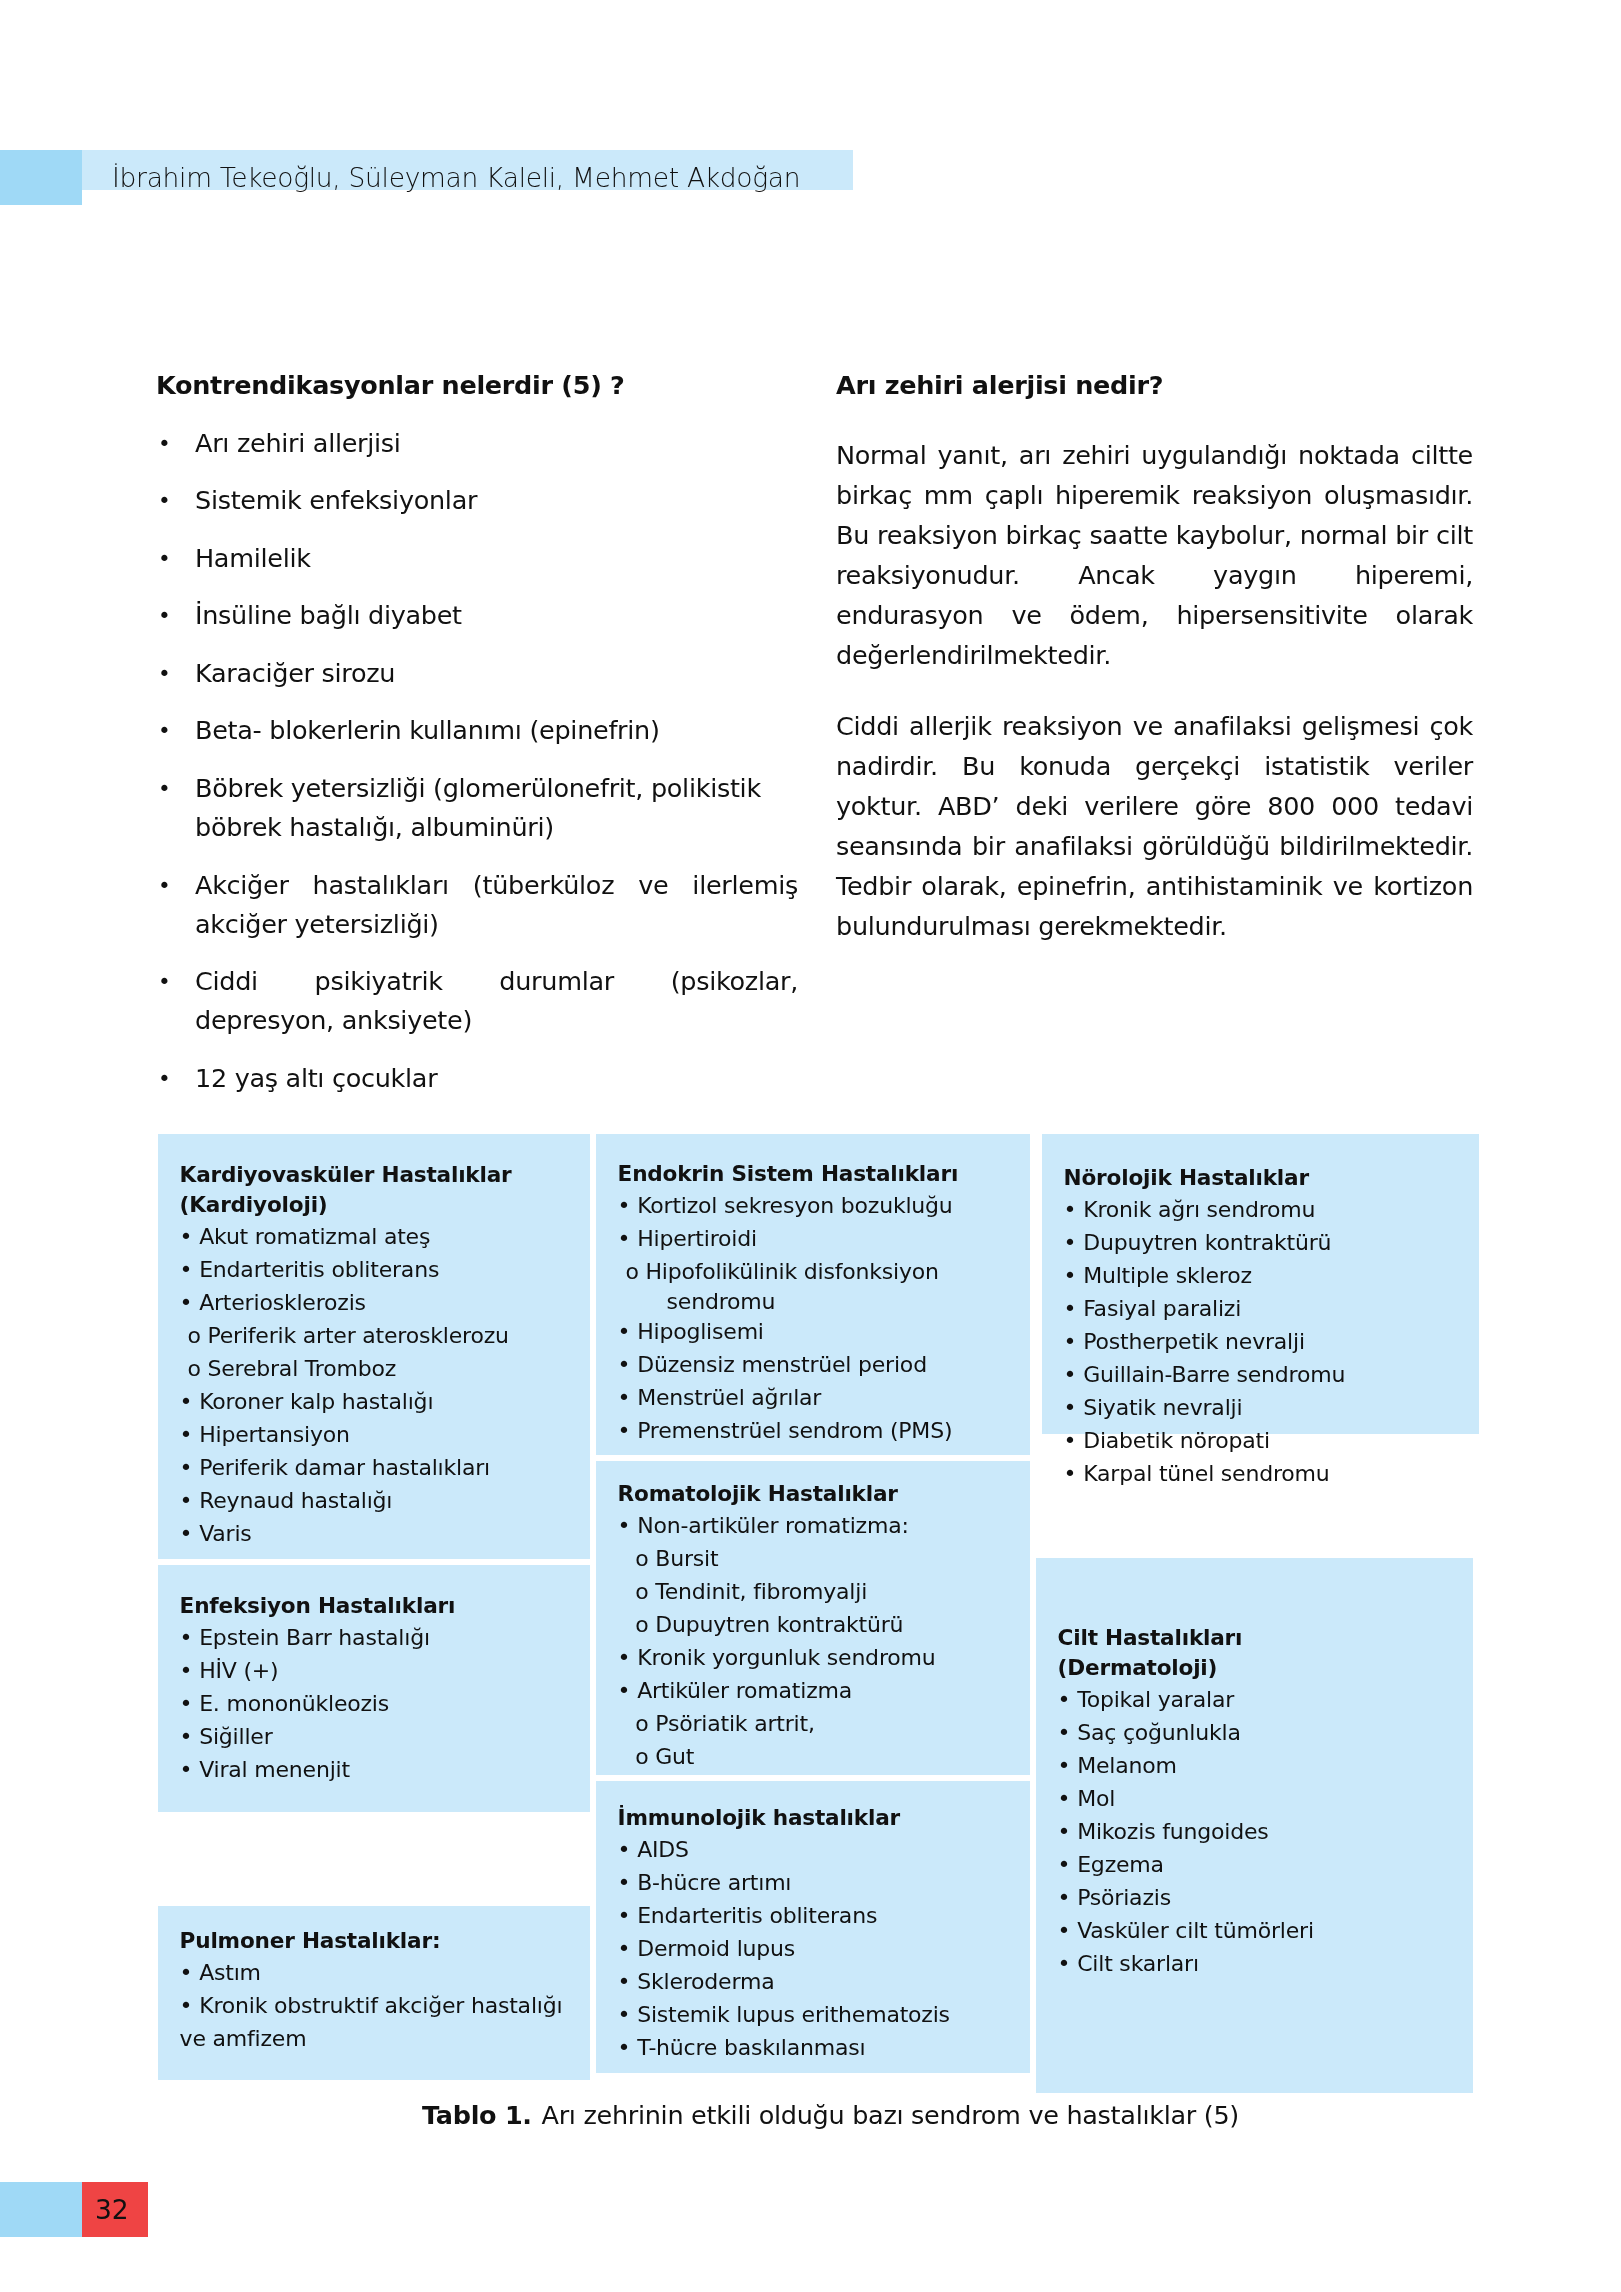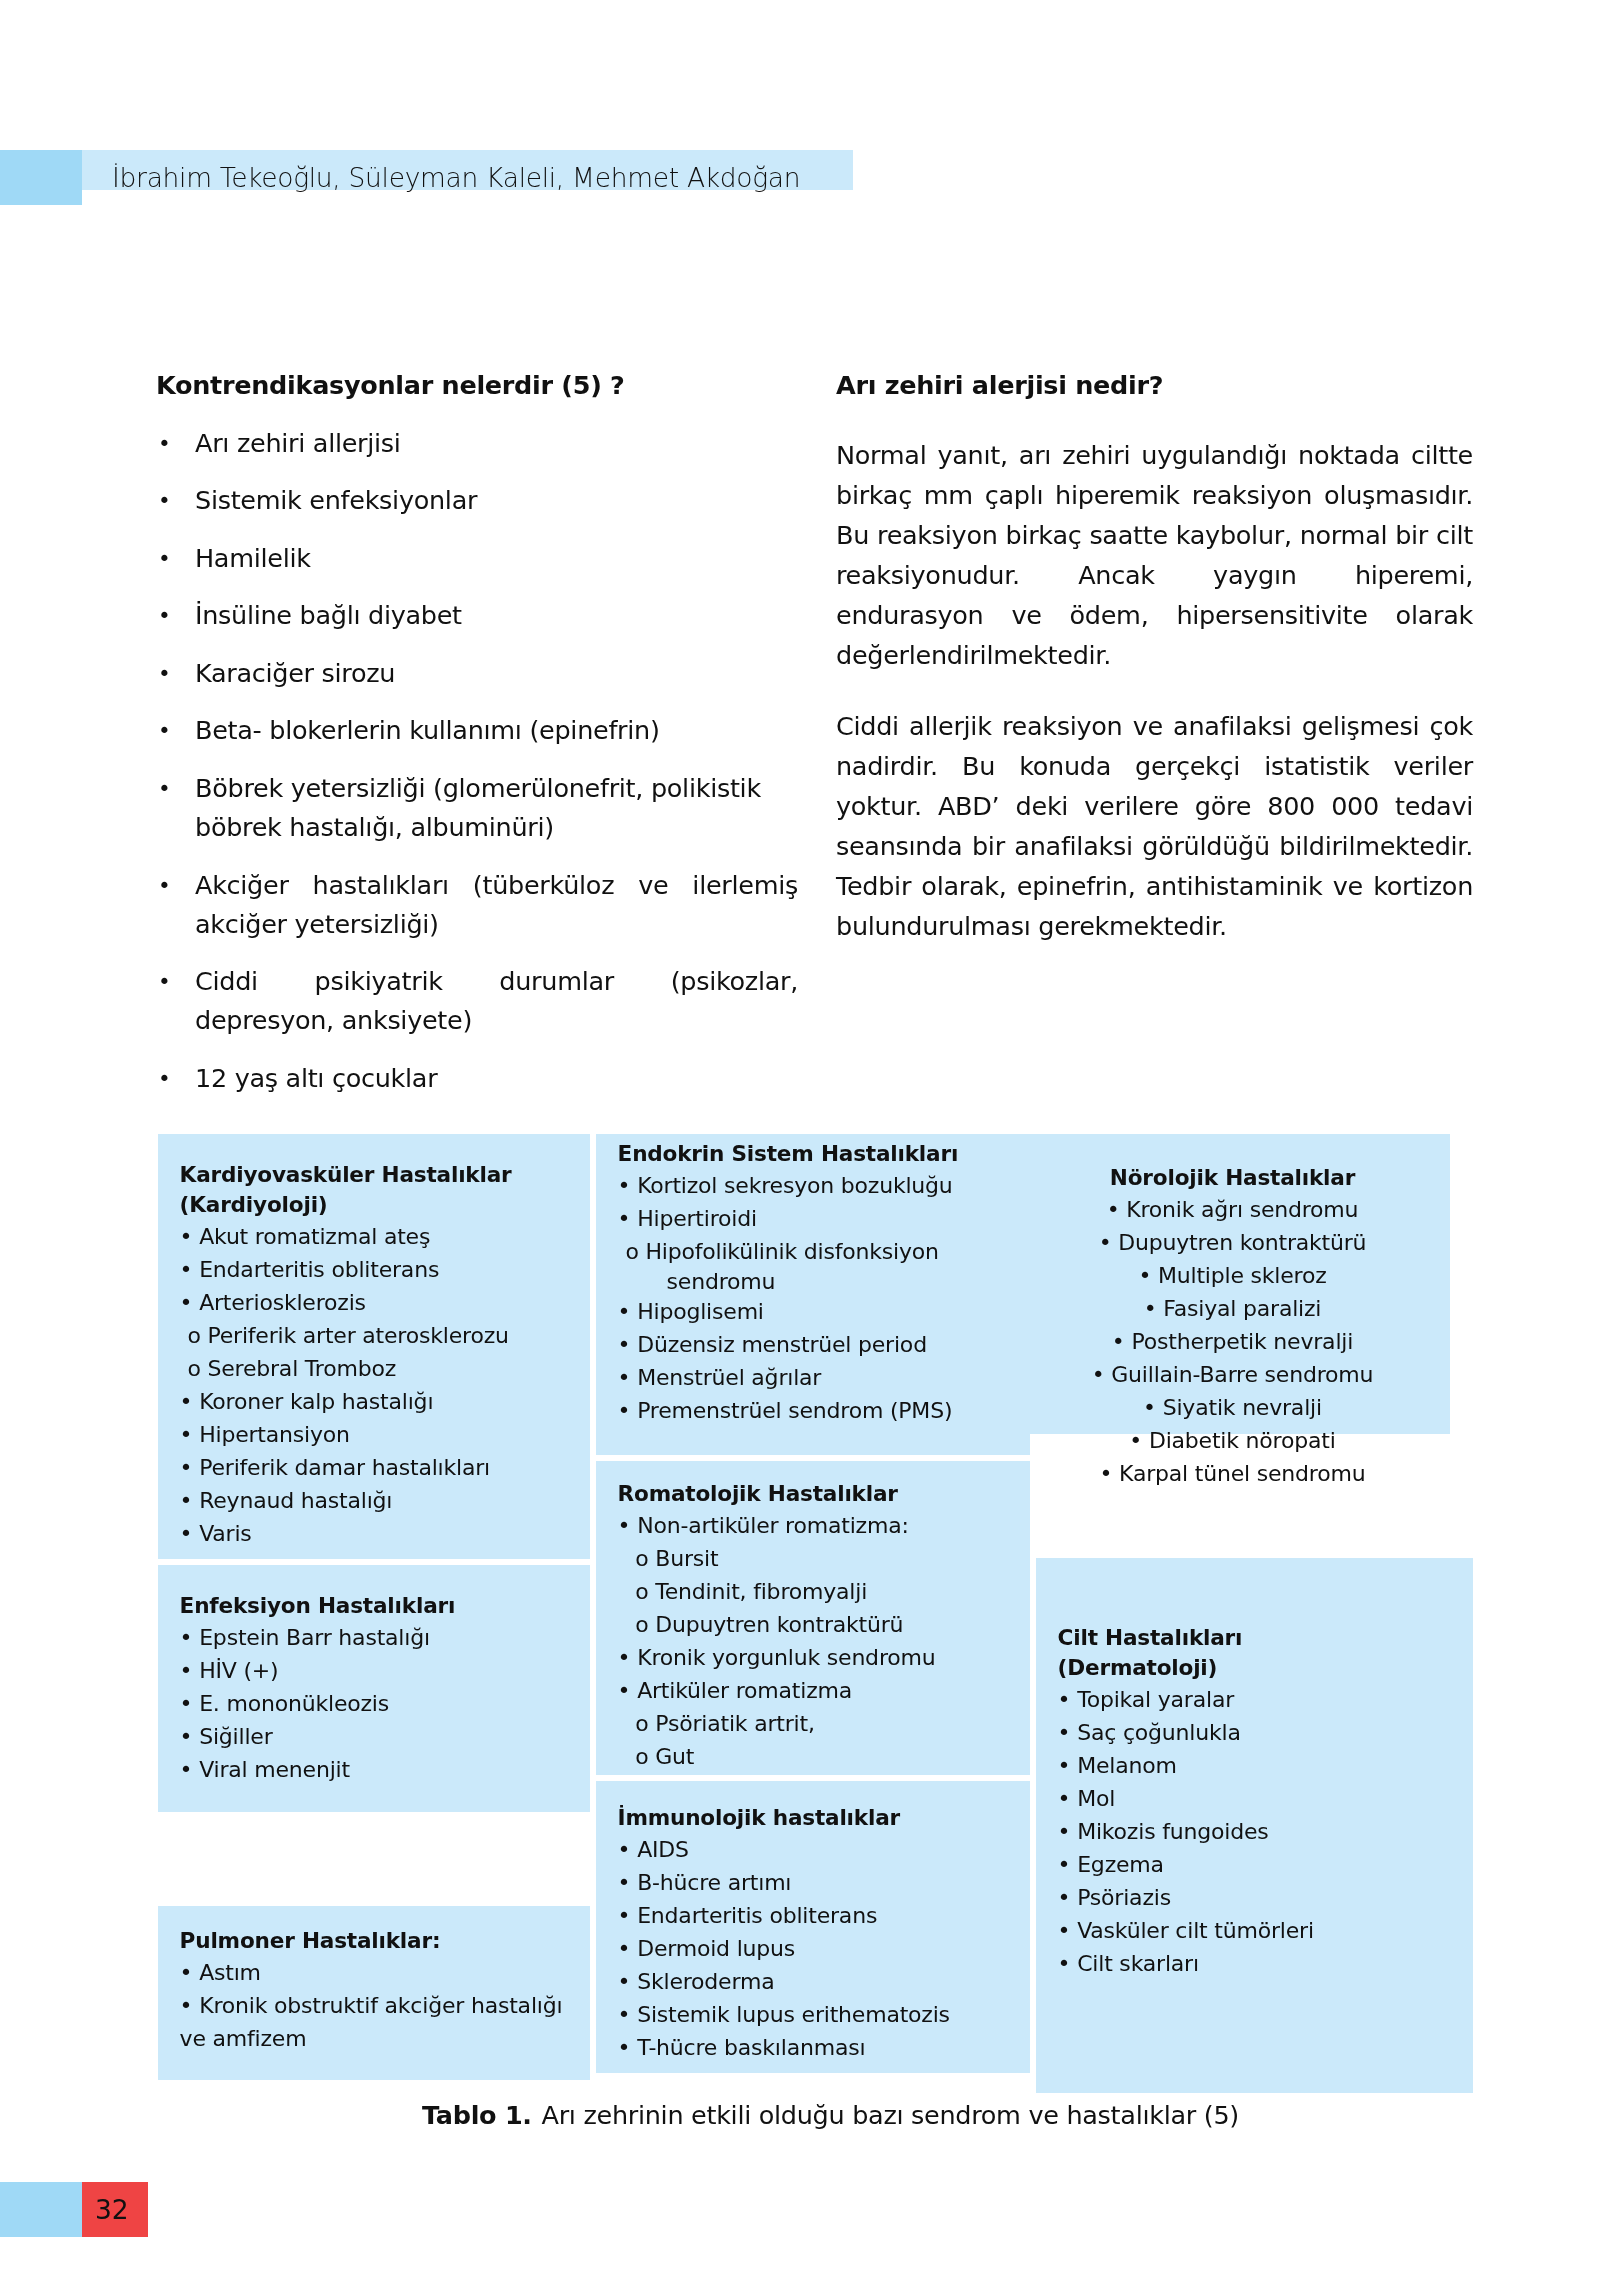--- a/index.html
+++ b/index.html
@@ -87,21 +87,21 @@
       <div class="it">• E. mononükleozis</div>
       <div class="it">• Siğiller</div>
       <div class="it">• Viral menenjit</div>
     </div>
   <div class="cell" style="left:0;top:772px;width:432px;height:174px;padding-top:19.6px;">
       <div class="ct">Pulmoner Hastalıklar:</div>
       <div class="it">• Astım</div>
       <div class="it wrap">• Kronik obstruktif akciğer hastalığı ve amfizem</div>
     </div>
 
-  <div class="cell" style="left:438px;top:0;width:434px;height:321px;padding-top:5px;">
+  <div class="cell" style="left:438px;top:0;width:434px;height:321px;padding-top:25px;">
       <div class="ct">Endokrin Sistem Hastalıkları</div>
       <div class="it">• Kortizol sekresyon bozukluğu</div>
       <div class="it">• Hipertiroidi</div>
       <div class="it sub">o Hipofolikülinik disfonksiyon</div>
       <div class="it cont">sendromu</div>
       <div class="it">• Hipoglisemi</div>
       <div class="it">• Düzensiz menstrüel period</div>
       <div class="it">• Menstrüel ağrılar</div>
       <div class="it">• Premenstrüel sendrom (PMS)</div>
     </div>
@@ -121,21 +121,21 @@
       <div class="ct">İmmunolojik hastalıklar</div>
       <div class="it">• AIDS</div>
       <div class="it">• B-hücre artımı</div>
       <div class="it">• Endarteritis obliterans</div>
       <div class="it">• Dermoid lupus</div>
       <div class="it">• Skleroderma</div>
       <div class="it">• Sistemik lupus erithematozis</div>
       <div class="it">• T-hücre baskılanması</div>
     </div>
 
-  <div class="cell" style="left:855px;top:0;width:437px;height:300px;padding-top:29px;text-align:center;">
+  <div class="cell" style="left:884px;top:0;width:437px;height:300px;padding-top:29px;">
       <div class="ct">Nörolojik Hastalıklar</div>
       <div class="it">• Kronik ağrı sendromu</div>
       <div class="it">• Dupuytren kontraktürü</div>
       <div class="it">• Multiple skleroz</div>
       <div class="it">• Fasiyal paralizi</div>
       <div class="it">• Postherpetik nevralji</div>
       <div class="it">• Guillain-Barre sendromu</div>
       <div class="it">• Siyatik nevralji</div>
       <div class="it">• Diabetik nöropati</div>
       <div class="it">• Karpal tünel sendromu</div>

